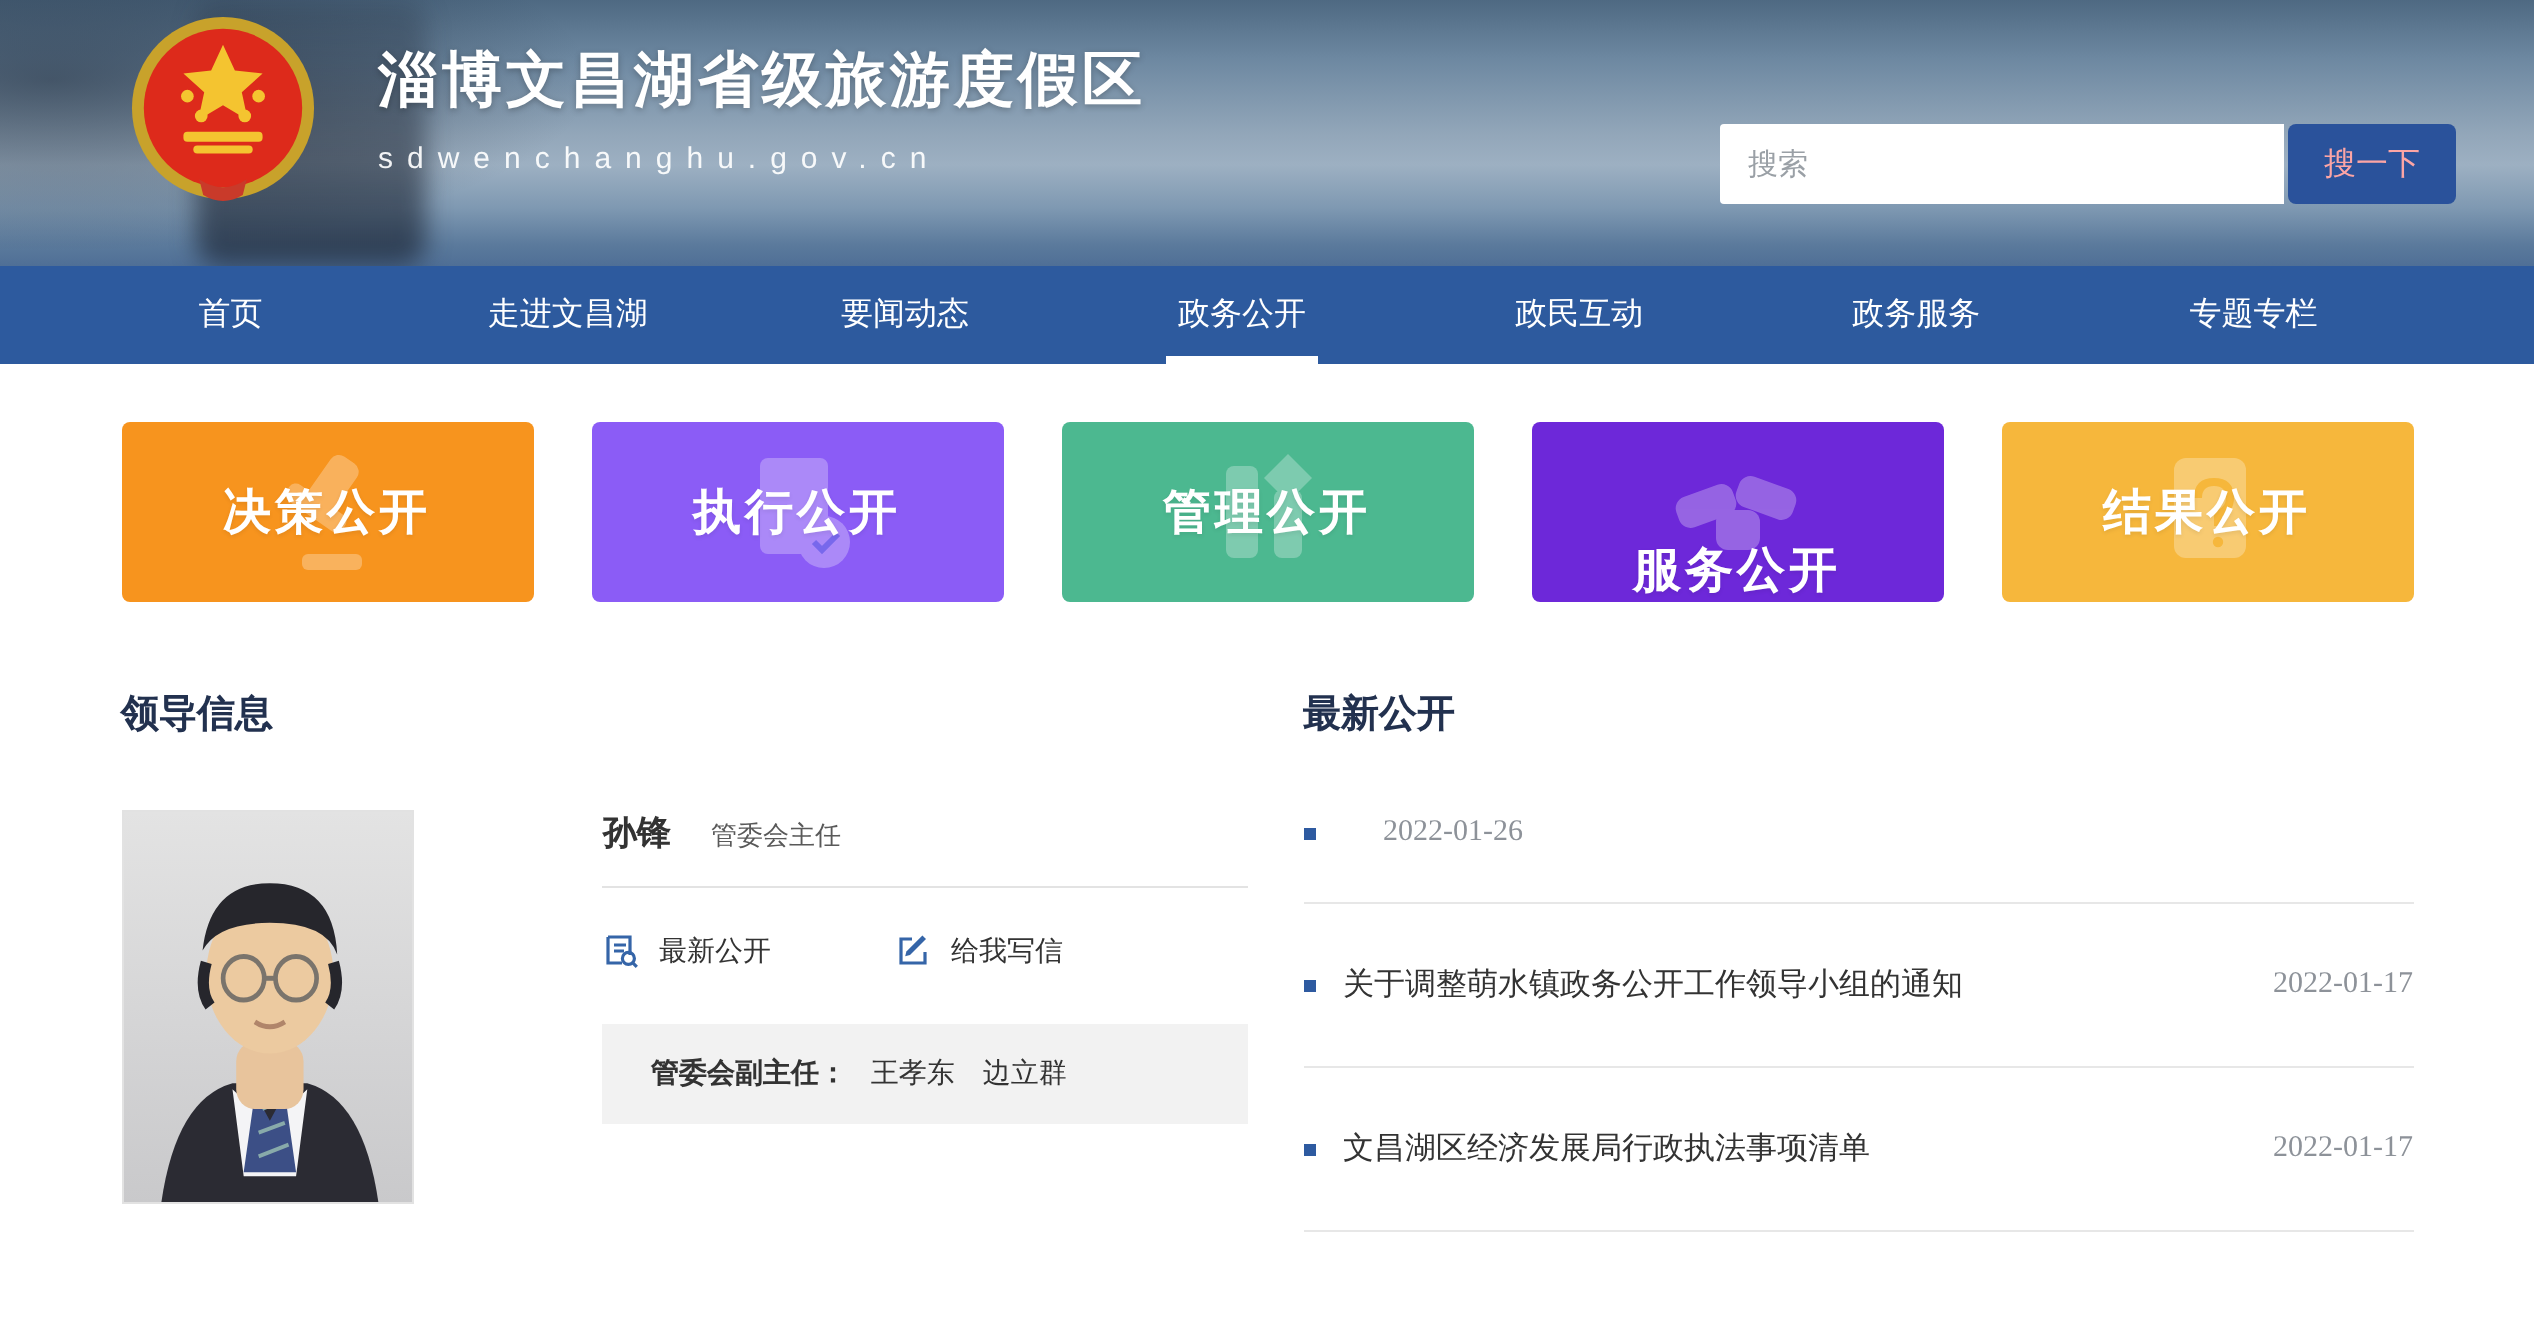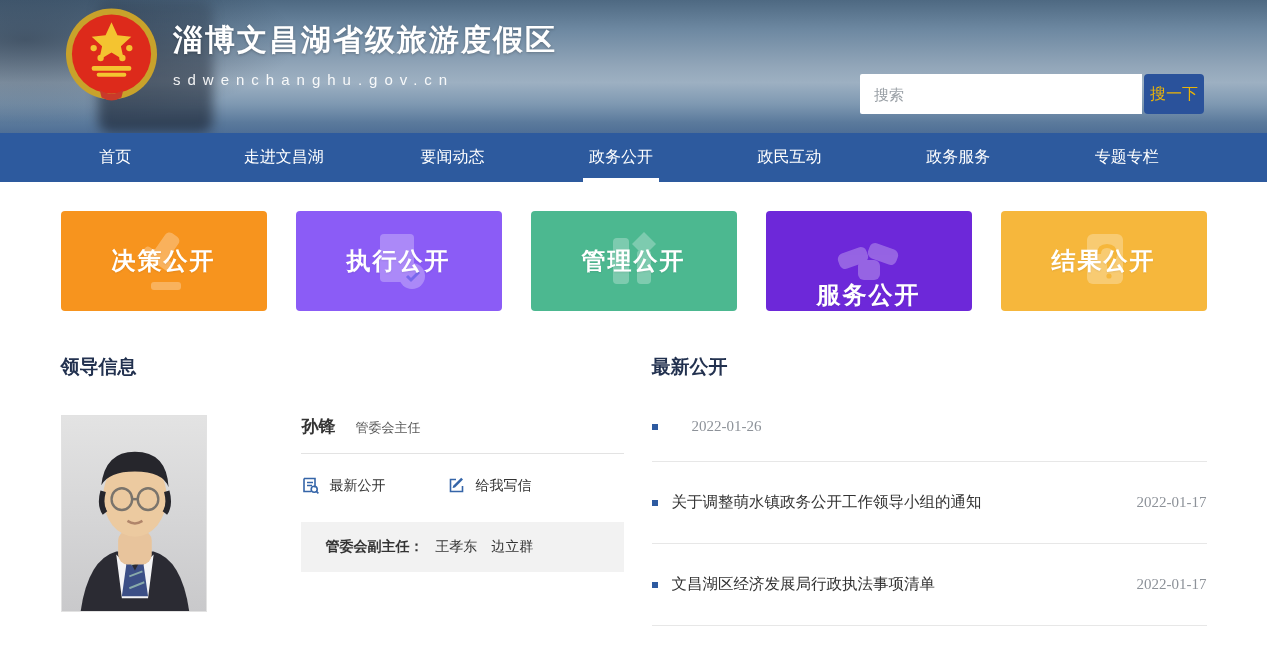--- a/index.html
+++ b/index.html
@@ -9,43 +9,43 @@
   
   .header { position:relative; height:133px;
     background:linear-gradient(180deg,#4e6982 0%,#6d88a1 22%,#92a6b9 50%,#9db0c2 62%,#7f99b2 78%,#5b7a9c 92%,#4f6f96 100%);
     overflow:hidden; }
   .header-shade { position:absolute; left:0; top:0; width:320px; height:133px;
     background:radial-gradient(ellipse at 8% 30%, rgba(26,37,52,.55) 0%, rgba(26,37,52,0) 65%); }
   .pagoda { position:absolute; left:98px; top:0; width:115px; height:133px;
     background:linear-gradient(180deg, rgba(24,32,46,.18) 0%, rgba(24,32,46,.55) 70%, rgba(24,32,46,.65) 100%);
     filter:blur(6px); border-radius:12px; }
   .emblem { position:absolute; left:64px; top:5px; width:95px; height:98px; }
-  .brand { position:absolute; left:173px; top:20px; color:#fff; }
+  .brand { position:absolute; left:189px; top:20px; color:#fff; }
   .brand h1 { font-size:30px; font-weight:bold; letter-spacing:2px; text-shadow:0 1px 3px rgba(0,0,0,.25); }
   .brand .domain { margin-top:10px; font-size:15px; letter-spacing:7px; color:rgba(255,255,255,.92); }
-  .search { position:absolute; left:848px; top:74px; display:flex;padding-left:12px; }
+  .search { position:absolute; left:848px; top:62px; display:flex;padding-left:12px; }
   .search input { width:282px; height:40px; border:none; outline:none; background:#fff;
      border-radius:2px 0 0 2px; padding:0 14px; font-size:15px; color:#333;
      font-family:"Liberation Sans", sans-serif; }
   .search input::placeholder { color:#9aa0a6; }
-  .search button { width:60px; height:40px; margin-left:2px; border:none; cursor:pointer;
-     background:#2a529b; color:#eab308; font-size:16px; border-radius:4px;
+  .search button { width:84px; height:40px; margin-left:2px; border:none; cursor:pointer;
+     background:#2a529b; color:#fca5a5; font-size:16px; border-radius:4px;
      font-family:"Liberation Sans", sans-serif; }
 
   
   .nav { height:49px; background:#2d5a9e; }
   .nav-inner { width:1180px; margin-left:31px; height:49px; display:flex; }
   .nav-item { flex:1; position:relative; display:flex; align-items:center; justify-content:center;
      color:#fff; font-size:16px; cursor:pointer; }
   .nav-item.active::after { content:""; position:absolute; bottom:0; left:50%; transform:translateX(-50%);
      width:76px; height:4px; background:#fff; }
 
   
   .quick-links { width:1146px; margin:29px auto 0; display:flex; gap:29px; }
-  .ql-card { flex:1; height:100px; border-radius:4px; position:relative; display:flex;
+  .ql-card { flex:1; height:90px; border-radius:4px; position:relative; display:flex;
      align-items:center; justify-content:center; cursor:pointer; overflow:hidden; }
   .ql-card .ghost { position:absolute; top:50%; left:50%; transform:translate(-50%,-50%); opacity:.28; }
   .ql-card .label { position:relative; color:#fff; font-size:24px; font-weight:bold; letter-spacing:2px;
      text-shadow:0 1px 2px rgba(0,0,0,.08); }
 
   
   .main { width:1146px; margin:43px auto 0; display:flex; }
   .section-title { font-family:"Liberation Serif", serif; font-size:19px; font-weight:bold; color:#22314f; }
   .col-left { width:563px; }
   .leader-card { display:flex; margin-top:35px;gap:26px; }

